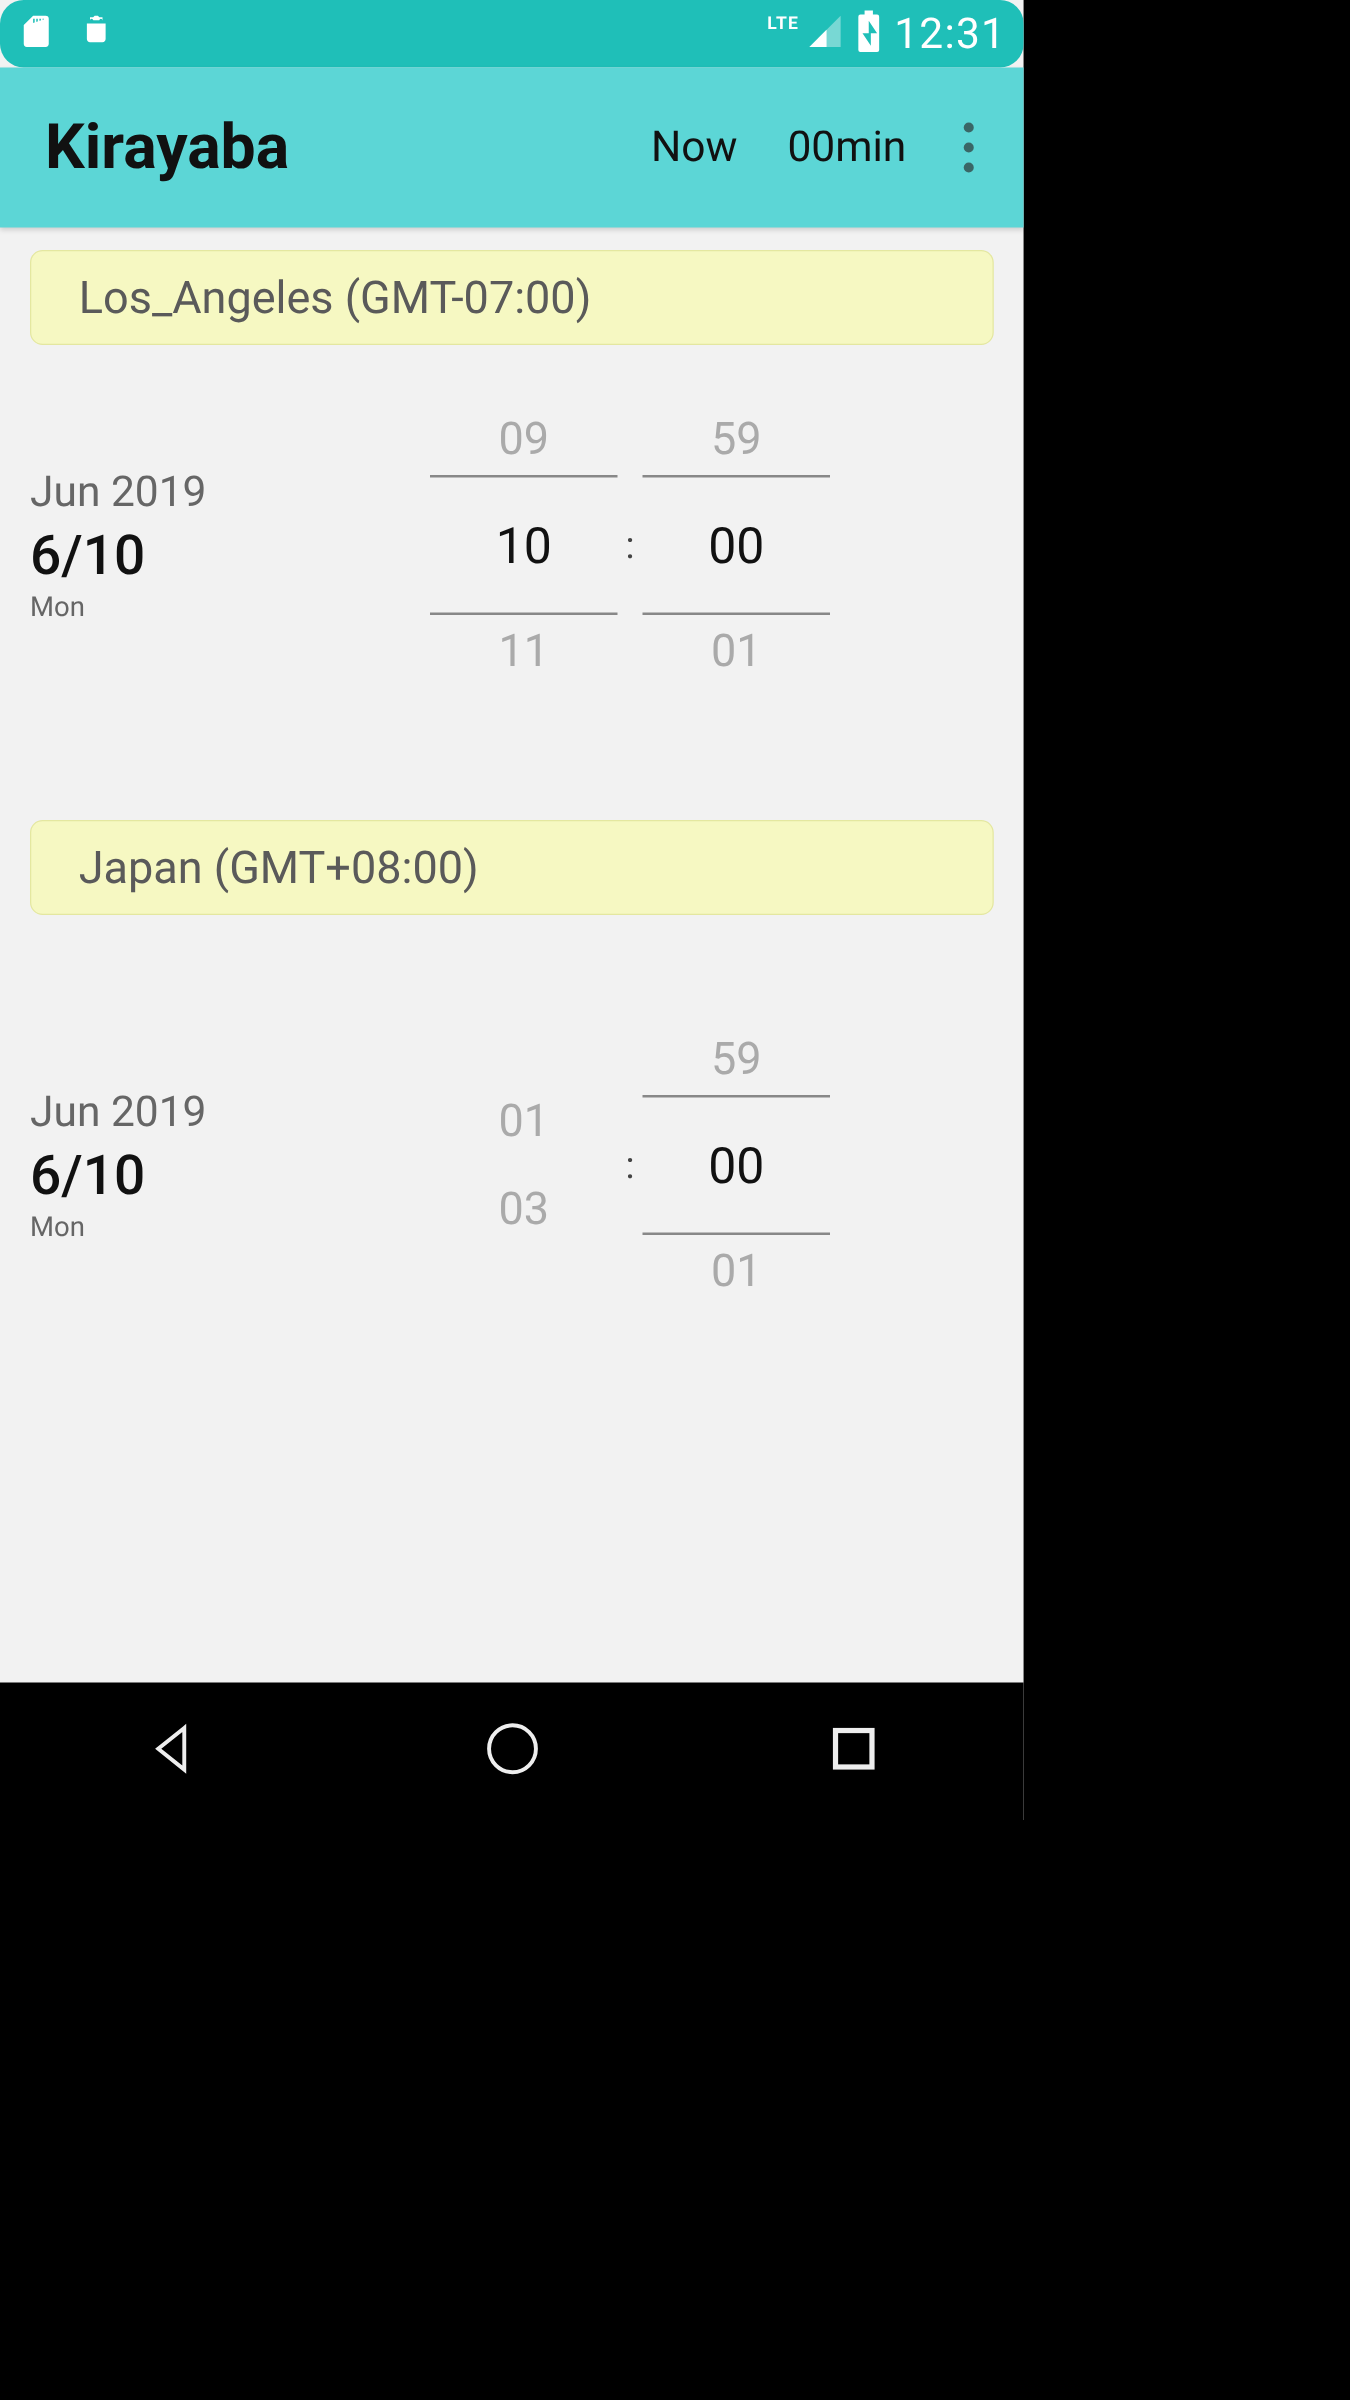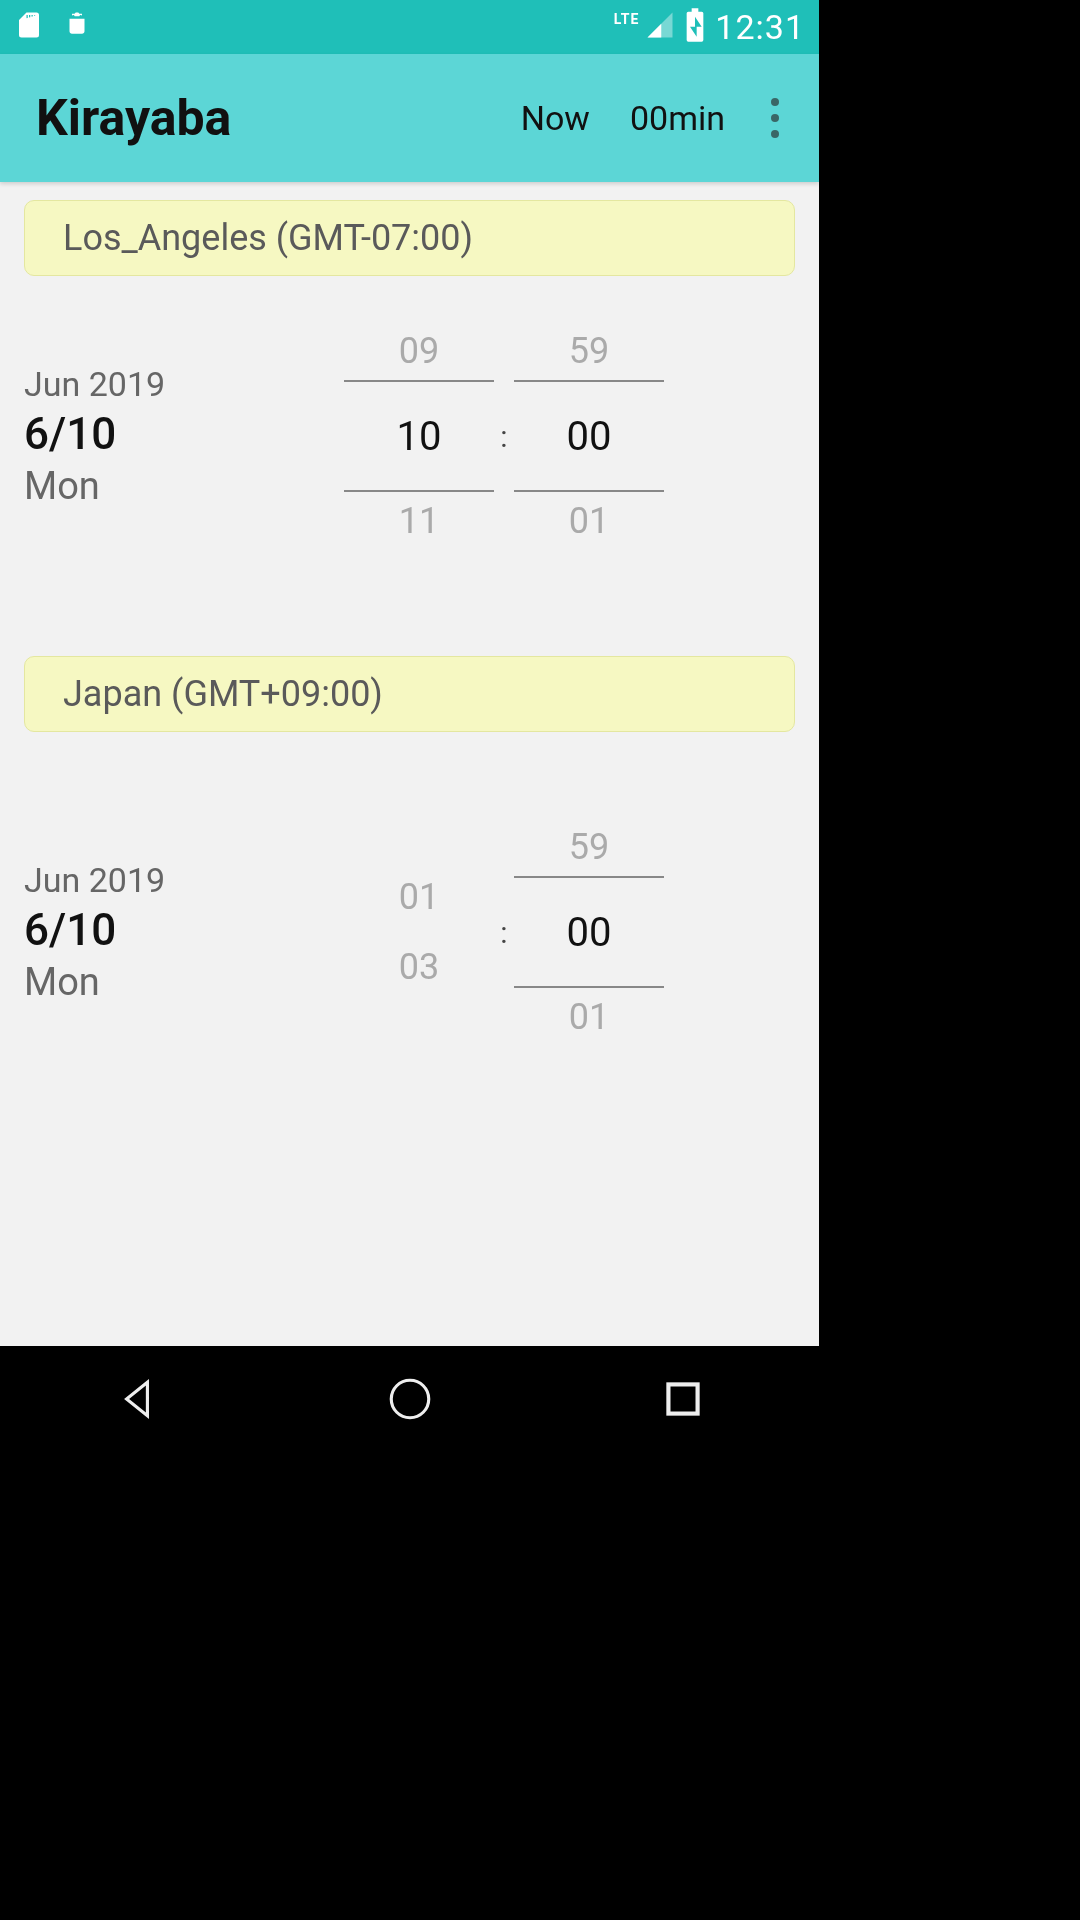--- a/index.html
+++ b/index.html
@@ -1,20 +1,20 @@
 <!DOCTYPE html>
 <html><head>
 <meta charset="utf-8">
 <style>
   * { margin: 0; padding: 0; box-sizing: border-box; font-family: Roboto, -apple-system, Helvetica, Arial, sans-serif; }
   html, body { width: 819px; height: 1456px; background: #000; overflow: hidden; }
   .screen { width: 819px; height: 1456px; display: flex; flex-direction: column; background: #f2f2f2; }
 
   
-  .status-bar { height: 54px; background: #1fbfb8; display: flex; align-items: center; padding: 0 14px; color: #fff; }
+  .status-bar { height: 54px; background: #1fbfb8; display: flex; align-items: center; padding: 0 14px; color: #fff; border-radius: 19px; }
   .status-left { display: flex; gap: 18px; align-items: center; }
   .status-spacer { flex: 1; }
   .status-right { display: flex; gap: 10px; align-items: center; }
   .clock { font-size: 34px; font-weight: 400; letter-spacing: 1px; }
   .lte { font-size: 14px; font-weight: 700; letter-spacing: 1px; margin-right: -4px; position: relative; top: -8px; }
 
   
   .app-bar { height: 128px; background: #5cd6d6; display: flex; align-items: center; padding: 0 24px 0 36px; color: #111; box-shadow: 0 2px 4px rgba(0,0,0,0.15); }
   .app-title { font-size: 50px; font-weight: 700; flex: 1; }
   .app-action { font-size: 34px; font-weight: 400; margin-left: 40px; }
@@ -23,21 +23,21 @@
 
   
   .content { flex: 1; padding: 18px 24px; }
   .tz-card { margin-bottom: 10px; }
   .tz-header { background: #f6f8c2; border: 1px solid #e4e7a0; border-radius: 10px; padding: 16px 38px; font-size: 36px; color: #5a5a5a; }
   .dst { text-align: right; color: #5a9bff; font-size: 30px; padding: 10px 18px 0 0; }
   .picker-row { display: flex; align-items: center; height: 320px; }
   .date-col { width: 320px; text-align: left; padding-right: 30px; color: #666; }
   .date-month { font-size: 34px; }
   .date-day { font-size: 44px; color: #111; font-weight: 500; margin-top: 4px; }
-  .date-dow { font-size: 38px; margin-top: 4px; }
+  .date-dow { font-size: 22px; margin-top: 4px; }
   .spin { width: 150px; text-align: center; }
   .spin .faded { color: #aaa; font-size: 36px; height: 70px; display:flex; align-items:center; justify-content:center;}
   .spin .current { color: #111; font-size: 40px; height: 100px; display:flex; align-items:center; justify-content:center; position: relative; }
   .spin .current::before, .spin .current::after { content:""; position:absolute; left:0; right:0; height:2px; background:#888; }
   .spin .current::before { top: -6px; }
   .spin .current::after { bottom: -6px; }
   .colon { width: 20px; text-align:center; font-size: 30px; color:#444; }
   .card-gap { height: 50px; }
 
   
@@ -114,21 +114,21 @@
           <div class="faded">59</div>
           <div class="current">00</div>
           <div class="faded">01</div>
         </div>
       </div>
     </div>
 
     <div class="card-gap"></div>
 
     <div class="tz-card">
-      <div class="tz-header">Japan (GMT+09:00)</div>
+      <div class="tz-header">Japan (GMT+08:00)</div>
       <div style="height:40px"></div>
       <div class="picker-row">
         <div class="date-col">
           <div class="date-month">Jun 2019</div>
           <div class="date-day">6/10</div>
           <div class="date-dow">Mon</div>
         </div>
         <div class="spin">
           <div class="faded">01</div>
           <div class="faded">03</div>

